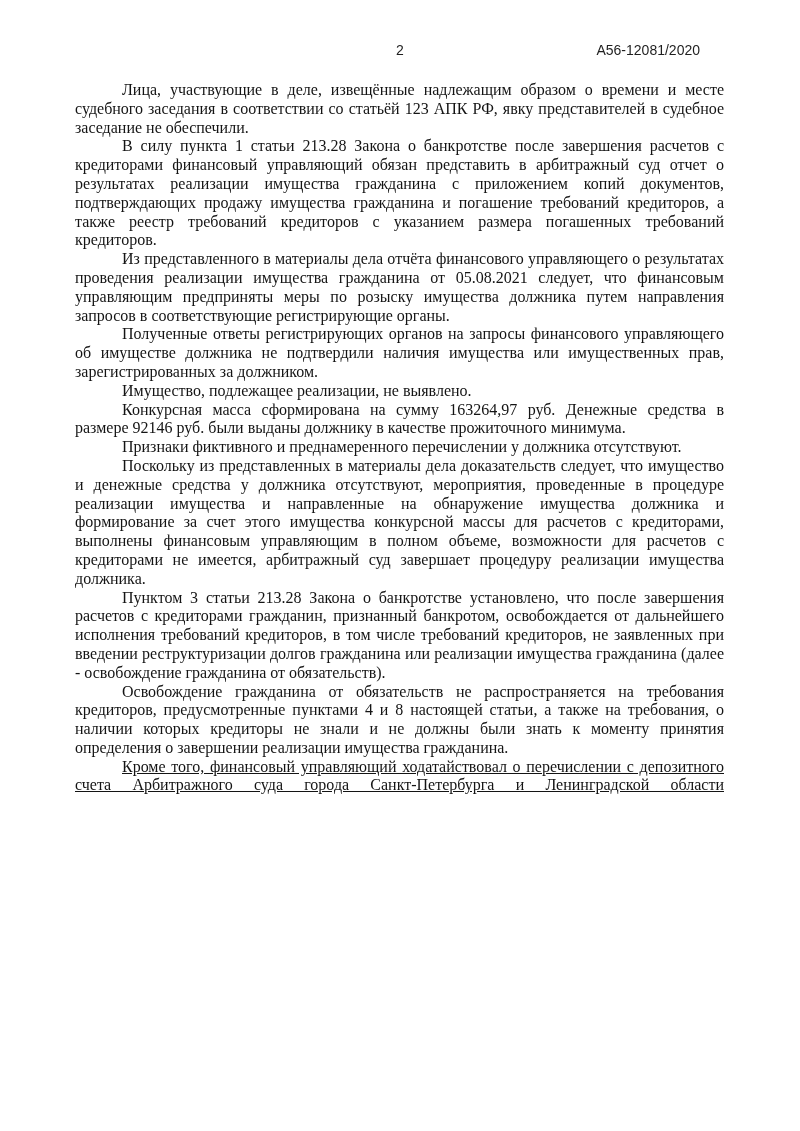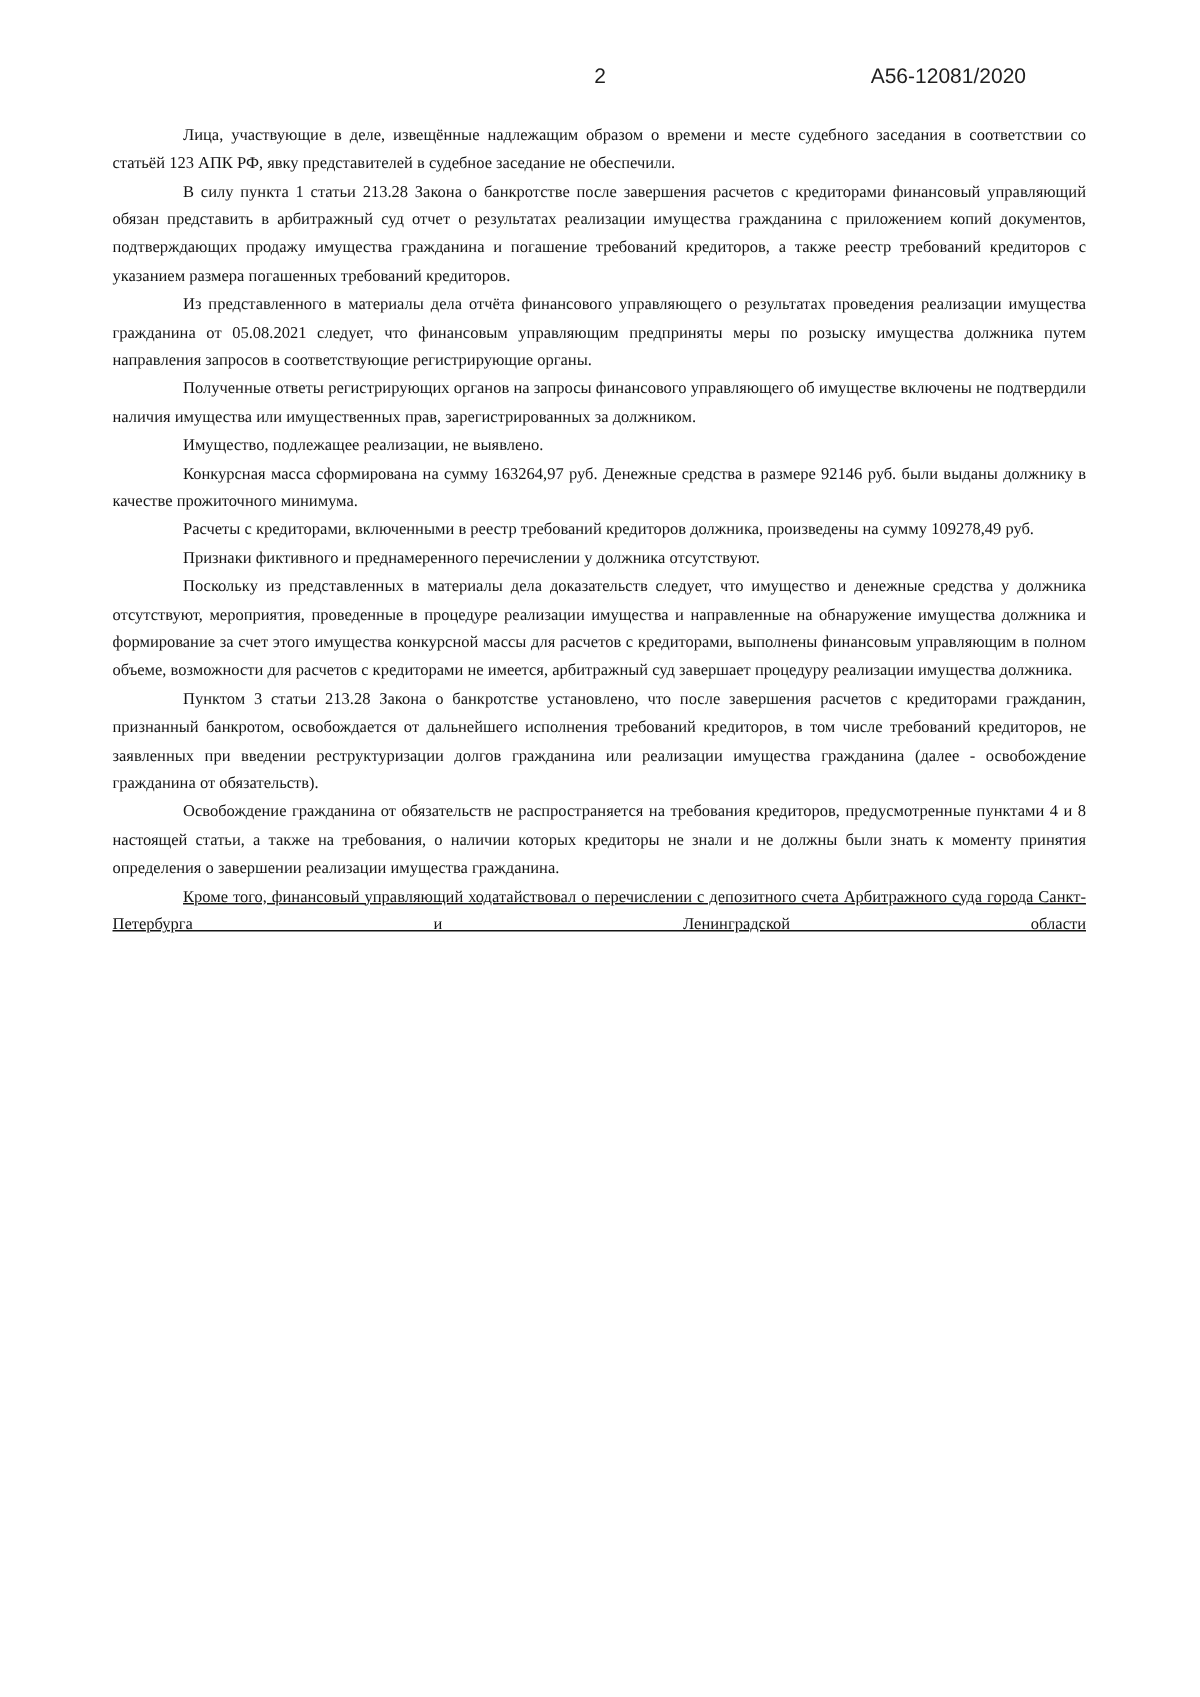--- a/index.html
+++ b/index.html
@@ -22,29 +22,29 @@
     font-size: 14px;
     color: #1f1f1f;
   }
   .page-num {
     position: absolute;
     left: 50%;
     transform: translateX(-50%);
   }
   .case-num {
     position: absolute;
-    right: 116px;
+    right: 100px;
   }
   .doc-body {
     position: absolute;
     top: 81px;
     left: 75px;
     width: 649px;
     font-family: "Liberation Serif", serif;
-    font-size: 11px;
+    font-size: 16px;
     line-height: 18.8px;
     text-align: justify;
     color: #141414;
   }
   .doc-body p {
     margin: 0;
     padding: 0;
     text-indent: 47px;
   }
   .doc-body p.justify-last {
@@ -57,23 +57,22 @@
 
 <div class="page">
   <div class="header">
     <span class="page-num">2</span>
     <span class="case-num">А56-12081/2020</span>
   </div>
   <div class="doc-body">
     <p>Лица, участвующие в деле, извещённые надлежащим образом о времени и месте судебного заседания в соответствии со статьёй 123 АПК РФ, явку представителей в судебное заседание не обеспечили.</p>
     <p>В силу пункта 1 статьи 213.28 Закона о банкротстве после завершения расчетов с кредиторами финансовый управляющий обязан представить в арбитражный суд отчет о результатах реализации имущества гражданина с приложением копий документов, подтверждающих продажу имущества гражданина и погашение требований кредиторов, а также реестр требований кредиторов с указанием размера погашенных требований кредиторов.</p>
     <p>Из представленного в материалы дела отчёта финансового управляющего о результатах проведения реализации имущества гражданина от 05.08.2021 следует, что финансовым управляющим предприняты меры по розыску имущества должника путем направления запросов в соответствующие регистрирующие органы.</p>
-    <p>Полученные ответы регистрирующих органов на запросы финансового управляющего об имуществе включены не подтвердили наличия имущества или имущественных прав, зарегистрированных за должником.</p>
+    <p>Полученные ответы регистрирующих органов на запросы финансового управляющего об имуществе должника не подтвердили наличия имущества или имущественных прав, зарегистрированных за должником.</p>
     <p>Имущество, подлежащее реализации, не выявлено.</p>
     <p>Конкурсная масса сформирована на сумму 163264,97 руб. Денежные средства в размере 92146 руб. были выданы должнику в качестве прожиточного минимума.</p>
-    <p>Расчеты с кредиторами, включенными в реестр требований кредиторов должника, произведены на сумму 109278,49 руб.</p>
     <p>Признаки фиктивного и преднамеренного перечислении у должника отсутствуют.</p>
     <p>Поскольку из представленных в материалы дела доказательств следует, что имущество и денежные средства у должника отсутствуют, мероприятия, проведенные в процедуре реализации имущества и направленные на обнаружение имущества должника и формирование за счет этого имущества конкурсной массы для расчетов с кредиторами, выполнены финансовым управляющим в полном объеме, возможности для расчетов с кредиторами не имеется, арбитражный суд завершает процедуру реализации имущества должника.</p>
     <p>Пунктом 3 статьи 213.28 Закона о банкротстве установлено, что после завершения расчетов с кредиторами гражданин, признанный банкротом, освобождается от дальнейшего исполнения требований кредиторов, в том числе требований кредиторов, не заявленных при введении реструктуризации долгов гражданина или реализации имущества гражданина (далее - освобождение гражданина от обязательств).</p>
     <p>Освобождение гражданина от обязательств не распространяется на требования кредиторов, предусмотренные пунктами 4 и 8 настоящей статьи, а также на требования, о наличии которых кредиторы не знали и не должны были знать к моменту принятия определения о завершении реализации имущества гражданина.</p>
     <p class="justify-last">Кроме того, финансовый управляющий ходатайствовал о перечислении с депозитного счета Арбитражного суда города Санкт-Петербурга и Ленинградской области</p>
   </div>
 </div>
 
 </body></html>

